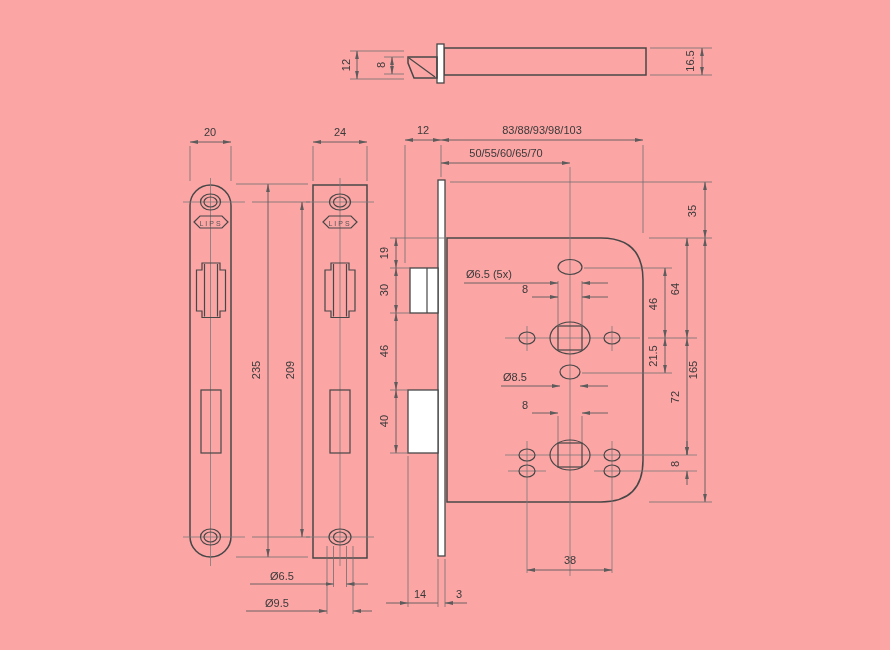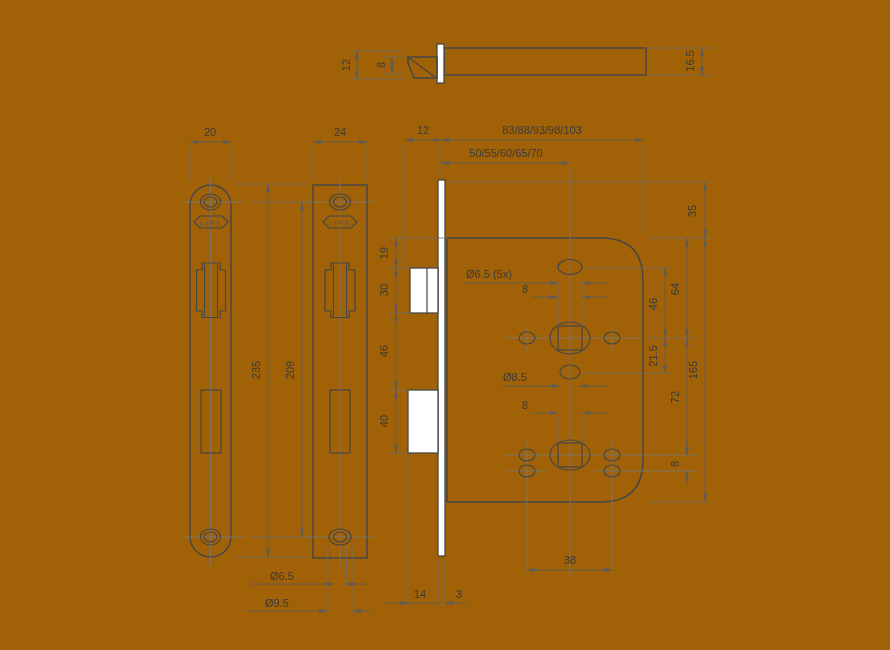--- a/index.html
+++ b/index.html
@@ -1,16 +1,16 @@
 <!DOCTYPE html>
 <html><head>
 <meta charset="utf-8">
 <style>
   html,body{margin:0;padding:0;background:#ffffff;}
-  #stage{position:relative;width:890px;height:650px;background:#a16207;overflow:hidden;
+  #stage{position:relative;width:890px;height:650px;background:#fca5a5;overflow:hidden;
          font-family:"Liberation Sans",sans-serif;}
   svg text{font-family:"Liberation Sans",sans-serif;font-size:11px;fill:#3a3a3a;}
   svg text.brand{font-size:7px;letter-spacing:2px;fill:#555;}
   .obj{stroke:#474747;stroke-width:1.5;fill:none;}
   .obj2{stroke:#474747;stroke-width:1.2;fill:none;}
   .objf{stroke:#474747;stroke-width:1.3;fill:#ffffff;}
   .ext{stroke:#6e6e6e;stroke-width:0.8;}
   .cl{stroke:#7a7a7a;stroke-width:0.8;}
   .dim{stroke:#5c5c5c;stroke-width:0.9;marker-start:url(#aS);marker-end:url(#aE);}
   .arE{stroke:#5c5c5c;stroke-width:0.9;marker-end:url(#aE);}

